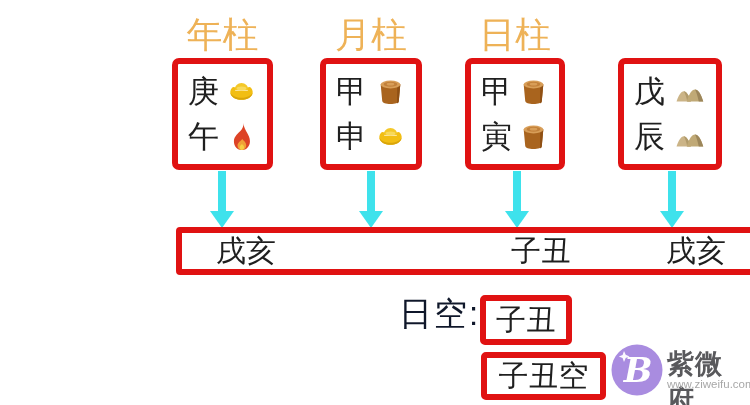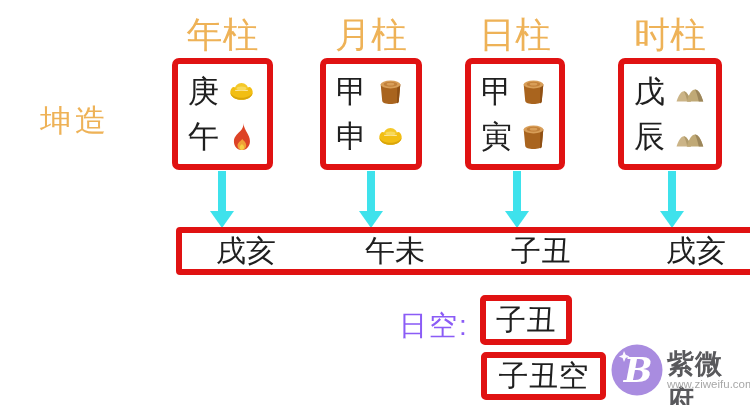--- a/index.html
+++ b/index.html
@@ -27,43 +27,41 @@
   .arrow{position:absolute;top:171px;width:28px;height:57px;}
   .a1{left:208px}.a2{left:357px}.a3{left:503px}.a4{left:658px}
   
   .voidbox{
     position:absolute;left:152px;top:227px;width:581px;height:48px;box-sizing:border-box;
     border:6px solid #E01212;border-radius:4px;background:#fff;margin-left:24px;
   }
   .vv{position:absolute;top:50%;transform:translate(-50%,-50%);font-size:30px;color:#1F1F1F;white-space:nowrap;}
   .v1{left:64px}.v2{left:213px}.v3{left:359px}.v4{left:514px}
   
-  .dk-label{position:absolute;left:399px;top:307px;font-size:28px;color:#8b5cf6;letter-spacing:2px;}
+  .dk-label{position:absolute;left:399px;top:292px;font-size:33px;color:#0f172a;letter-spacing:2px;}
   .redbox{
     position:absolute;box-sizing:border-box;border:6px solid #E01212;border-radius:5px;background:#fff;
     display:flex;align-items:center;justify-content:center;font-size:30px;color:#1F1F1F;white-space:nowrap;
   }
   .dk-box{left:480px;top:295px;width:92px;height:50px;}
   .note-box{left:481px;top:352px;width:125px;height:48px;}
   
   .logo-mark{position:absolute;left:611px;top:344px;width:52px;height:52px;}
   .logo-name{position:absolute;left:667px;top:346px;font-size:27px;font-weight:bold;color:#59595C;letter-spacing:1px;}
   .logo-url{position:absolute;left:667px;top:378px;font-size:11.5px;color:#A8A8A8;}
 </style>
 </head>
 <body>
 
 <div class="stage">
 
   <div class="hdr h1">年柱</div>
   <div class="hdr h3">日柱</div>
   <div class="hdr h2">月柱</div>
-  <div class="hdr h4">时柱</div>
-
-  <div class="side kun">坤造</div>
+
 
   <div class="pbox p1">
     <div class="prow">
       <span class="char">庚</span>
       <span class="icon">
           <svg viewBox="0 0 36 36">
             <path d="M10 16.5c0-4.7 3.6-8.3 8-8.3s8 3.6 8 8.3z" fill="#F4C829"></path>
             <path d="M6.8 13.8c1.2-1.5 3.4-1.3 4.4.3-.4 1-.6 2-.6 3.1h14.8c0-1.1-.2-2.1-.6-3.1 1-1.6 3.2-1.8 4.4-.3 1.8 2.2 2.4 5.2 1.2 7.6-1.9 3.9-6.8 6.1-12.4 6.1S7.5 25.3 5.6 21.4c-1.2-2.4-.6-5.4 1.2-7.6z" fill="#F2BE13"></path>
             <path d="M18 27.5c5.6 0 10.5-2.2 12.4-6.1.3-.6.5-1.3.6-1.9-2.3 3.9-7.2 5.9-13 5.9S7.3 23.4 5 19.5c.1.6.3 1.3.6 1.9 1.9 3.9 6.8 6.1 12.4 6.1z" fill="#D9A50A"></path>
             <ellipse cx="18" cy="14.5" rx="5.6" ry="2.2" fill="#F8D95B"></ellipse>
@@ -172,21 +170,20 @@
     <rect x="10" y="0" width="8" height="42" fill="#3EE2EC"></rect>
       <polygon points="2,40 26,40 14,57" fill="#3EE2EC"></polygon>
   </svg>
   <svg class="arrow a4" viewBox="0 0 28 57">
     <rect x="10" y="0" width="8" height="42" fill="#3EE2EC"></rect>
       <polygon points="2,40 26,40 14,57" fill="#3EE2EC"></polygon>
   </svg>
 
   <div class="voidbox">
     <span class="vv v1">戌亥</span>
-    <span class="vv v2">午未</span>
     <span class="vv v3">子丑</span>
     <span class="vv v4">戌亥</span>
   </div>
 
   <div class="dk-label">日空:</div>
   <div class="redbox dk-box">
     <span>子丑</span>
   </div>
 
   <div class="redbox note-box">

